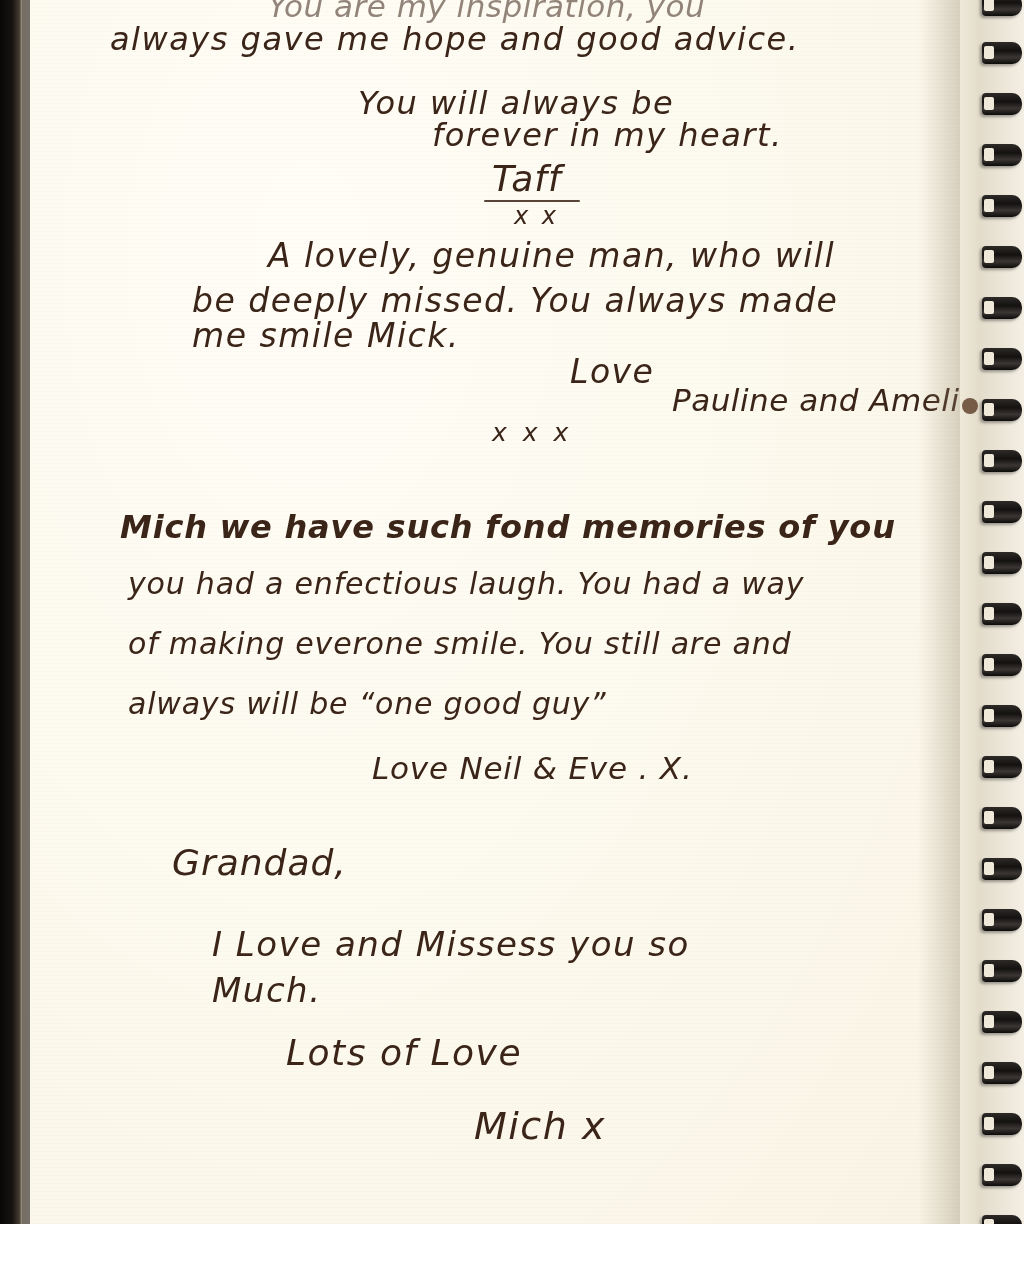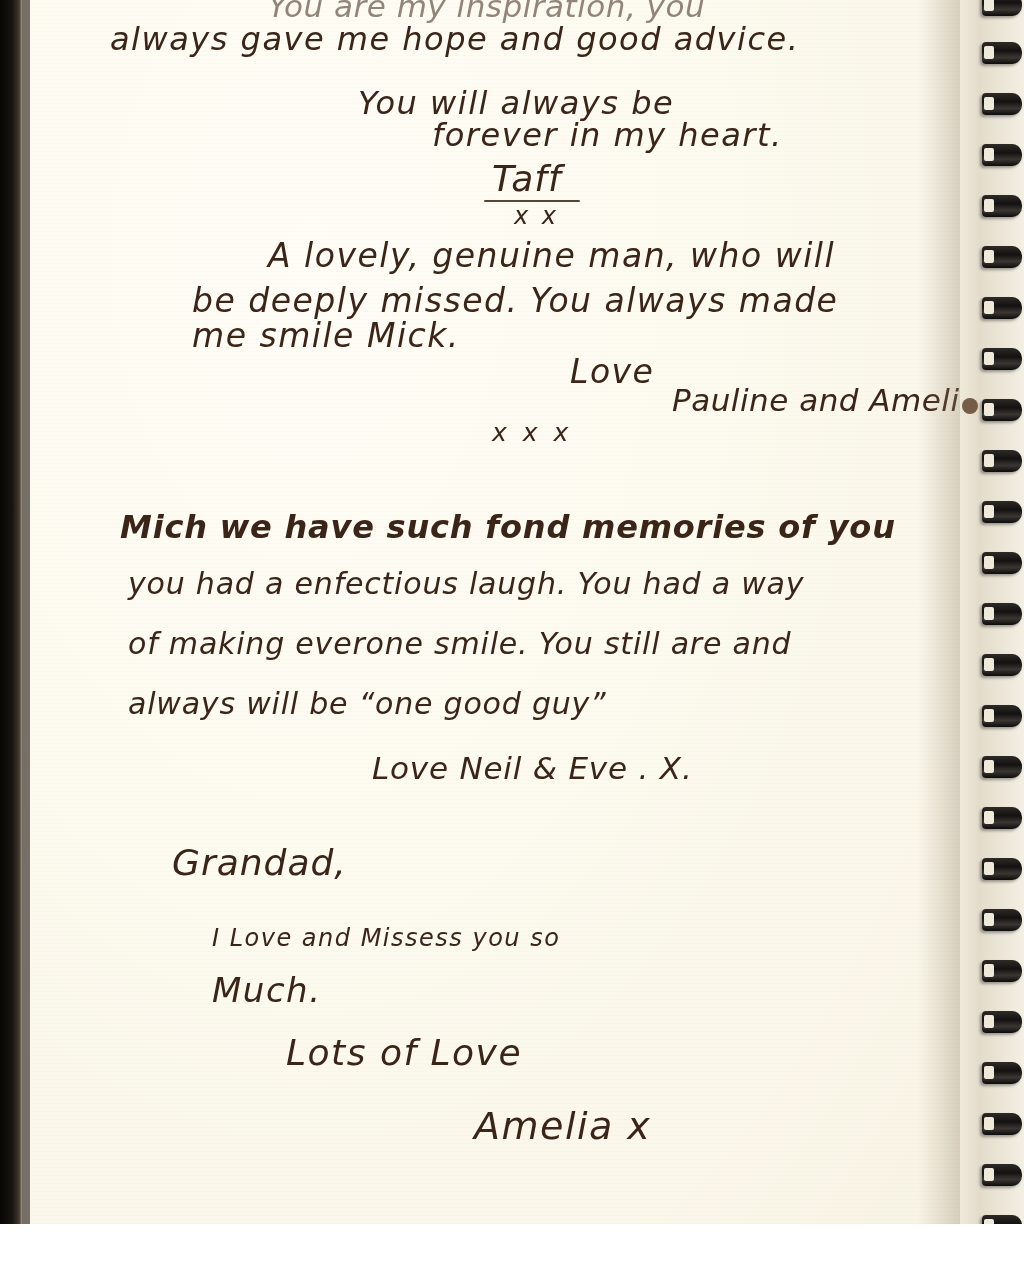--- a/index.html
+++ b/index.html
@@ -156,24 +156,24 @@
   <div class="hw cursive" style="left:672px; top:382px; font-size:31px; letter-spacing:0.5px;">Pauline and Amelia</div>
   <div class="hw cursive" style="left:492px; top:418px; font-size:25px; letter-spacing:4px;">x x x</div>
 
   <div class="hw cursive" style="left:120px; top:508px; font-size:32px; letter-spacing:0.8px;font-weight:bold;">Mich we have such fond memories of you</div>
   <div class="hw cursive" style="left:128px; top:566px; font-size:30px; letter-spacing:0.8px;">you had a enfectious laugh. You had a way</div>
   <div class="hw cursive" style="left:128px; top:626px; font-size:30px; letter-spacing:0.8px;">of making everone smile. You still are and</div>
   <div class="hw cursive" style="left:128px; top:686px; font-size:30px; letter-spacing:0.8px;">always will be “one good guy”</div>
   <div class="hw cursive" style="left:372px; top:750px; font-size:31px; letter-spacing:0.8px;">Love Neil &amp; Eve . X.</div>
 
   <div class="hw cursive" style="left:172px; top:842px; font-size:36px; letter-spacing:1px;">Grandad,</div>
-  <div class="hw cursive" style="left:212px; top:924px; font-size:24px; letter-spacing:1.5px;">I Love and Missess you so</div>
+  <div class="hw cursive" style="left:212px; top:924px; font-size:34px; letter-spacing:1.5px;">I Love and Missess you so</div>
   <div class="hw cursive" style="left:212px; top:970px; font-size:34px; letter-spacing:1.5px;">Much.</div>
   <div class="hw cursive" style="left:286px; top:1032px; font-size:36px; letter-spacing:1.5px;">Lots of Love</div>
-  <div class="hw cursive" style="left:474px; top:1104px; font-size:38px; letter-spacing:1.5px;">Amelia  x</div>
+  <div class="hw cursive" style="left:474px; top:1104px; font-size:38px; letter-spacing:1.5px;">Mich  x</div>
 
   <div id="spiral-shadow"></div>
   <div id="spiral-area">
     <div class="coil" style="top:-6px;"></div>
     <div class="coil" style="top:42px;"></div>
     <div class="coil" style="top:93px;"></div>
     <div class="coil" style="top:144px;"></div>
     <div class="coil" style="top:195px;"></div>
     <div class="coil" style="top:246px;"></div>
     <div class="coil" style="top:297px;"></div>

